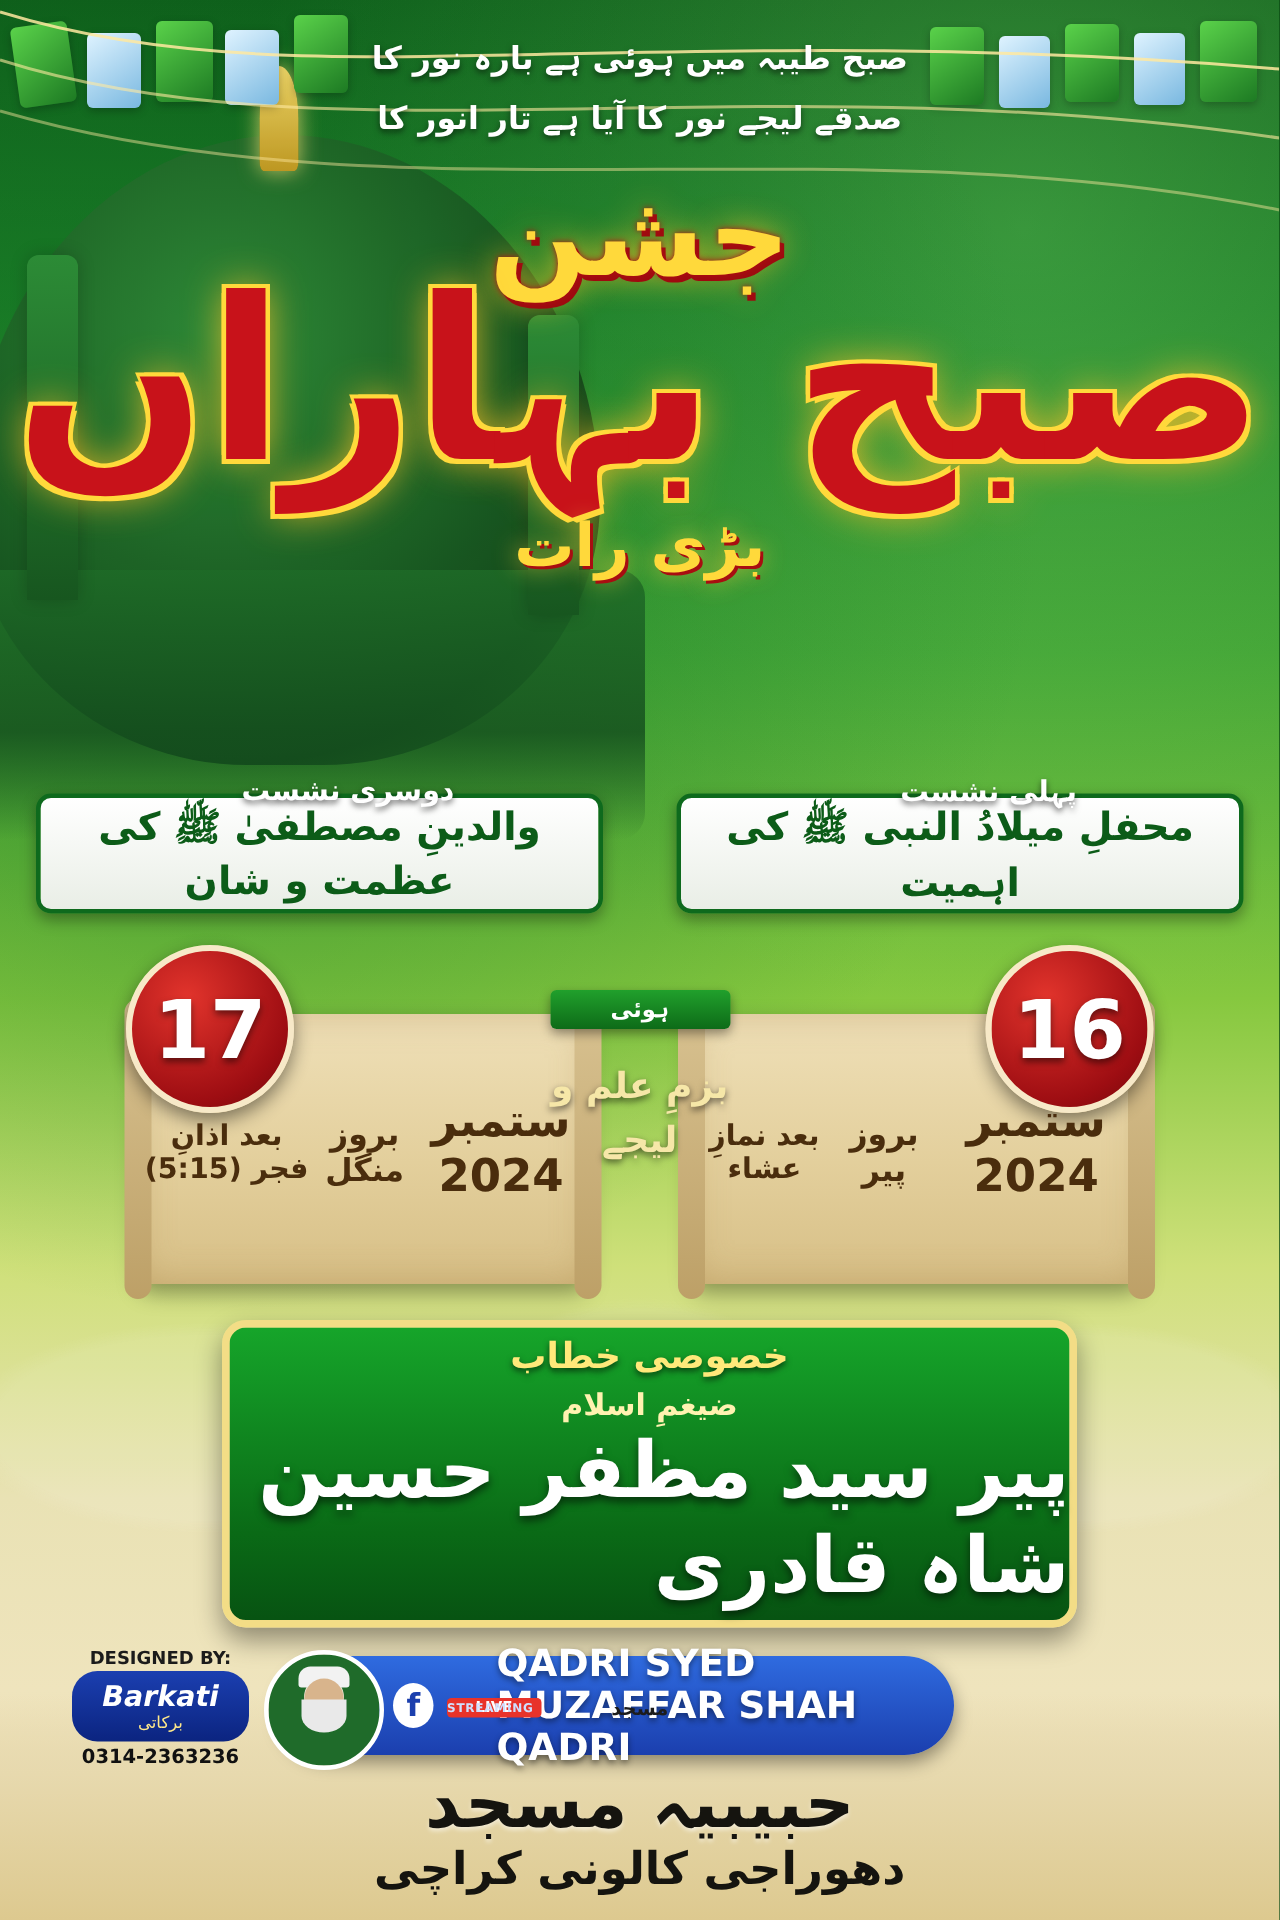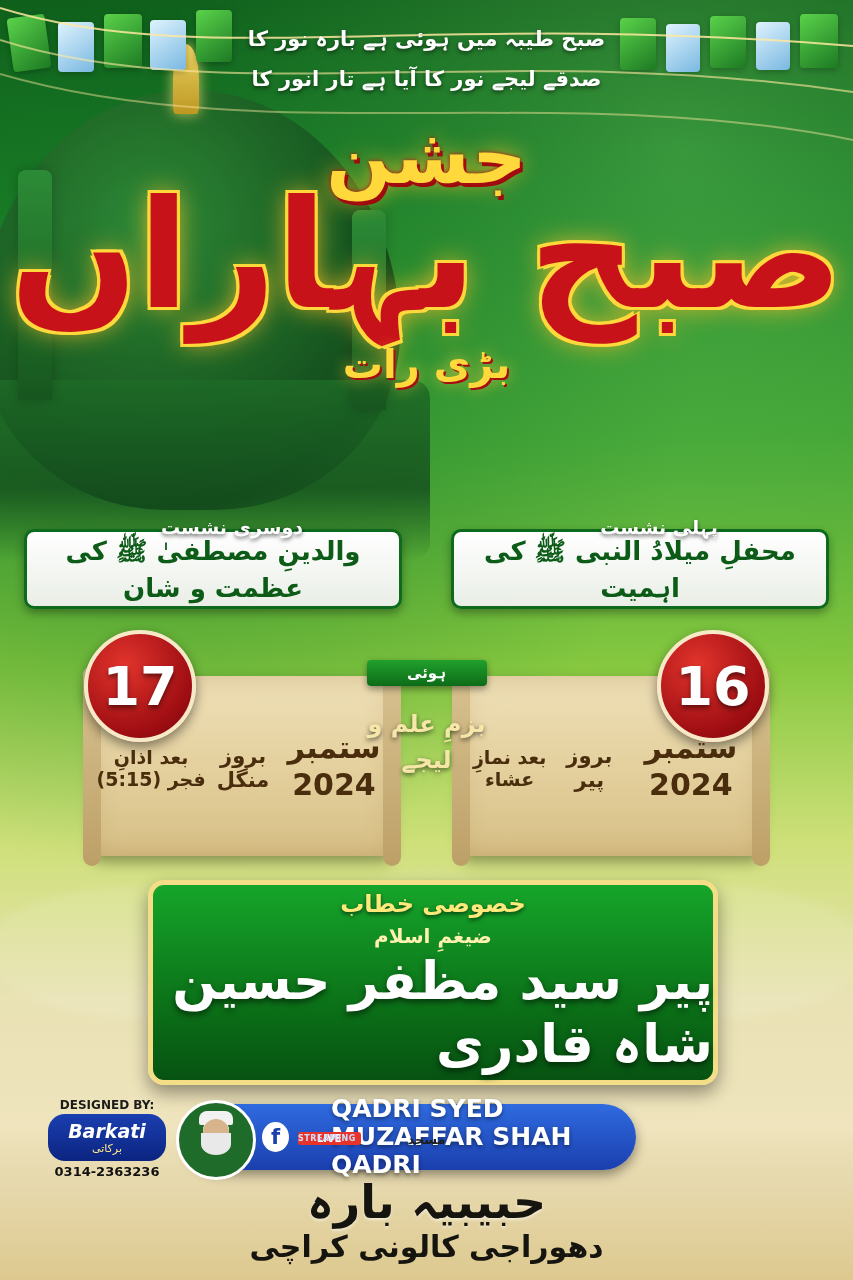--- a/index.html
+++ b/index.html
@@ -345,17 +345,17 @@
     <div class="live-tag">LIVE</div>
     <div class="live-sub">STREAMING</div>
     <div class="live-name">
       <div>QADRI SYED</div>
       <div>MUZAFFAR SHAH QADRI</div>
     </div>
   </div>
 
   <div class="venue">
     <div class="venue-logo urdu">مسجد</div>
-    <div class="venue-line urdu">حبیبیہ بارہ</div>
+    <div class="venue-line urdu">حبیبیہ مسجد</div>
     <div class="venue-sub urdu">دھوراجی کالونی کراچی</div>
   </div>
 
 </div>
 
 </body></html>

